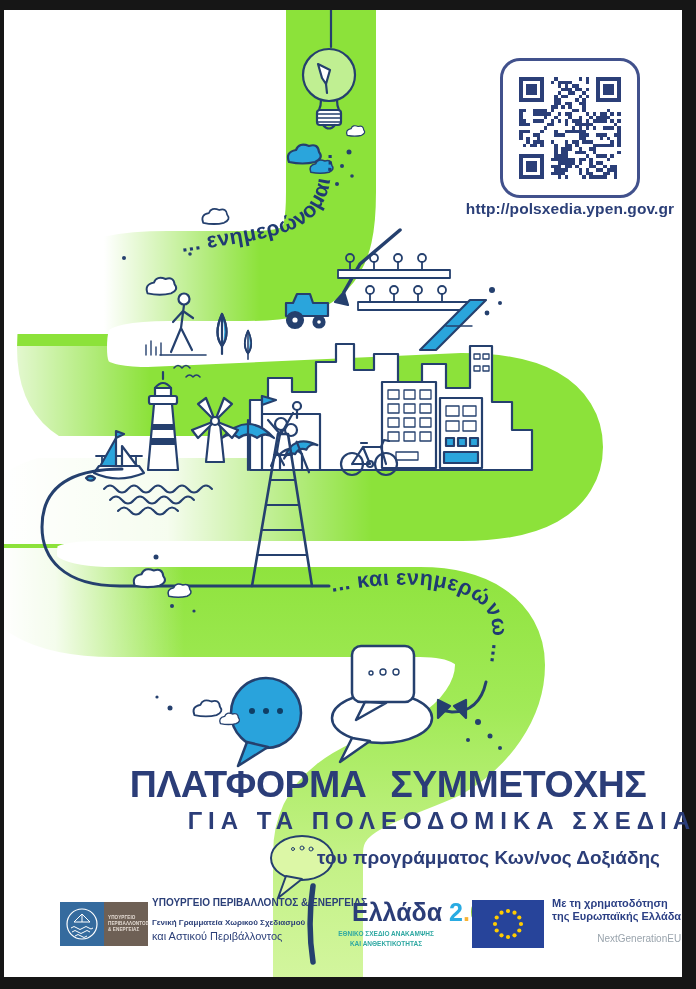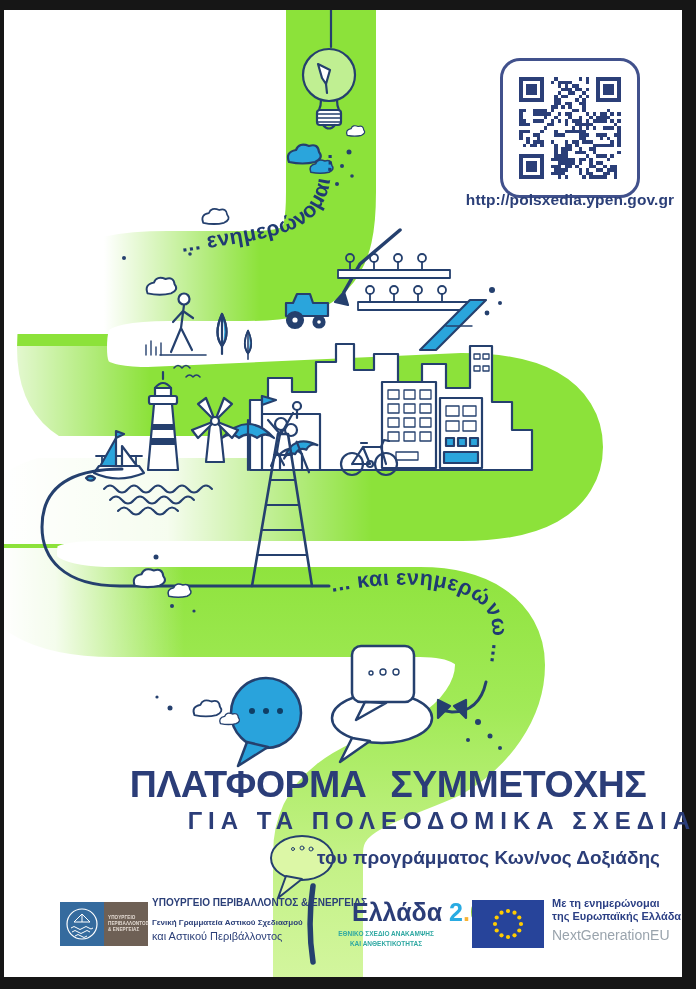--- a/index.html
+++ b/index.html
@@ -11,21 +11,21 @@
   .abs{position:absolute;}
   #art{position:absolute;left:0;top:0;}
 
   
   .qr-card{
     left:500px;top:58px;width:134px;height:134px;background:#fff;
     border:3px solid #41518c;border-radius:20px;
     display:flex;align-items:center;justify-content:center;
   }
   .qr-url{
-    left:448px;top:191px;width:244px;text-align:center;
+    left:448px;top:200px;width:244px;text-align:center;
     font-size:15.5px;font-weight:bold;color:#2b3f78;letter-spacing:0.1px;
   }
 
   
   .title{
     left:48px;top:766px;width:680px;text-align:center;line-height:1;
     font-size:37.5px;font-weight:bold;color:#2b3d78;letter-spacing:-0.5px;word-spacing:14px;
   }
   .subtitle{
     left:84px;top:809px;width:612px;text-align:right;line-height:1;
@@ -47,21 +47,21 @@
   .min-sec2{left:152px;top:930px;font-size:11px;font-weight:normal;color:#2b3f78;}
 
   
   .g-brand{left:320px;top:900px;font-size:25px;font-weight:bold;line-height:1;white-space:nowrap;margin-left:32px;}
   .g-brand .b{color:#2b3d78;} .g-brand .n2{color:#29abe2;} .g-brand .nd{color:#f8b334;} .g-brand .n0{color:#8cc63e;}
   .g-sub{left:316px;top:929px;width:140px;text-align:center;font-size:6.5px;font-weight:bold;color:#2fa8a2;line-height:1.5;}
 
   
   .eu-text{left:552px;top:897px;line-height:1.2;}
   .eu-text .l{font-size:11px;font-weight:bold;color:#2b3f84;}
-  .eu-text .g{font-size:14px;color:#9aa4ad;margin-top:4px;}
+  .eu-text .g{font-size:10px;color:#9aa4ad;margin-top:10px;text-align:right;}
 </style>
 </head>
 <body>
 
 <svg id="art" width="696" height="989" viewBox="0 0 696 989" xmlns="http://www.w3.org/2000/svg">
   <defs>
     <clipPath id="pc">
         <rect x="4" y="10" width="678" height="967"></rect>
       </clipPath>
     <linearGradient id="roadGrad" gradientUnits="userSpaceOnUse" x1="0" y1="0" x2="0" y2="989">
@@ -676,21 +676,21 @@
     <path d="M14,20 H30 L22,12 Z M22,12 V20" fill="none" stroke="#fff" stroke-width="1"></path>
     <path d="M11,26 q3,-3 6,0 q3,3 6,0 q3,-3 6,0 q2,2 4,0 M12,30 q3,-3 6,0 q3,3 6,0 q3,-3 6,0 M15,34 q3,-3 6,0 q3,3 6,0" fill="none" stroke="#fff" stroke-width="1"></path>
   </svg>
 </div>
 <div class="abs min-box-brown">
   <div>ΥΠΟΥΡΓΕΙΟ</div>
   <div>ΠΕΡΙΒΑΛΛΟΝΤΟΣ</div>
   <div>&amp; ΕΝΕΡΓΕΙΑΣ</div>
 </div>
 <div class="abs min-name">ΥΠΟΥΡΓΕΙΟ ΠΕΡΙΒΑΛΛΟΝΤΟΣ &amp; ΕΝΕΡΓΕΙΑΣ</div>
-<div class="abs min-sec1">Γενική Γραμματεία Αστικού Σχεδιασμού</div>
+<div class="abs min-sec1">Γενική Γραμματεία Χωρικού Σχεδιασμού</div>
 <div class="abs min-sec2">και Αστικού Περιβάλλοντος</div>
 
 <div class="abs g-brand">
   <span class="b">Ελλάδα</span>
   <span class="n2">2</span><span class="nd">.</span><span class="n0">0</span>
 </div>
 <div class="abs g-sub">
   <div>ΕΘΝΙΚΟ ΣΧΕΔΙΟ ΑΝΑΚΑΜΨΗΣ</div>
   <div>ΚΑΙ ΑΝΘΕΚΤΙΚΟΤΗΤΑΣ</div>
 </div>
@@ -706,16 +706,16 @@
       <circle cx="42.5" cy="35.3" r="2.1"></circle>
     <circle cx="36" cy="37" r="2.1"></circle>
       <circle cx="29.5" cy="35.3" r="2.1"></circle>
       <circle cx="24.7" cy="30.5" r="2.1"></circle>
     <circle cx="23" cy="24" r="2.1"></circle>
       <circle cx="24.7" cy="17.5" r="2.1"></circle>
       <circle cx="29.5" cy="12.7" r="2.1"></circle>
   </g>
 </svg>
 <div class="abs eu-text">
-  <div class="l">Με τη ενημερώνομαι</div>
+  <div class="l">Με τη χρηματοδότηση</div>
   <div class="l">της Ευρωπαϊκής Ελλάδα</div>
   <div class="g">NextGenerationEU</div>
 </div>
 
 </body></html>

